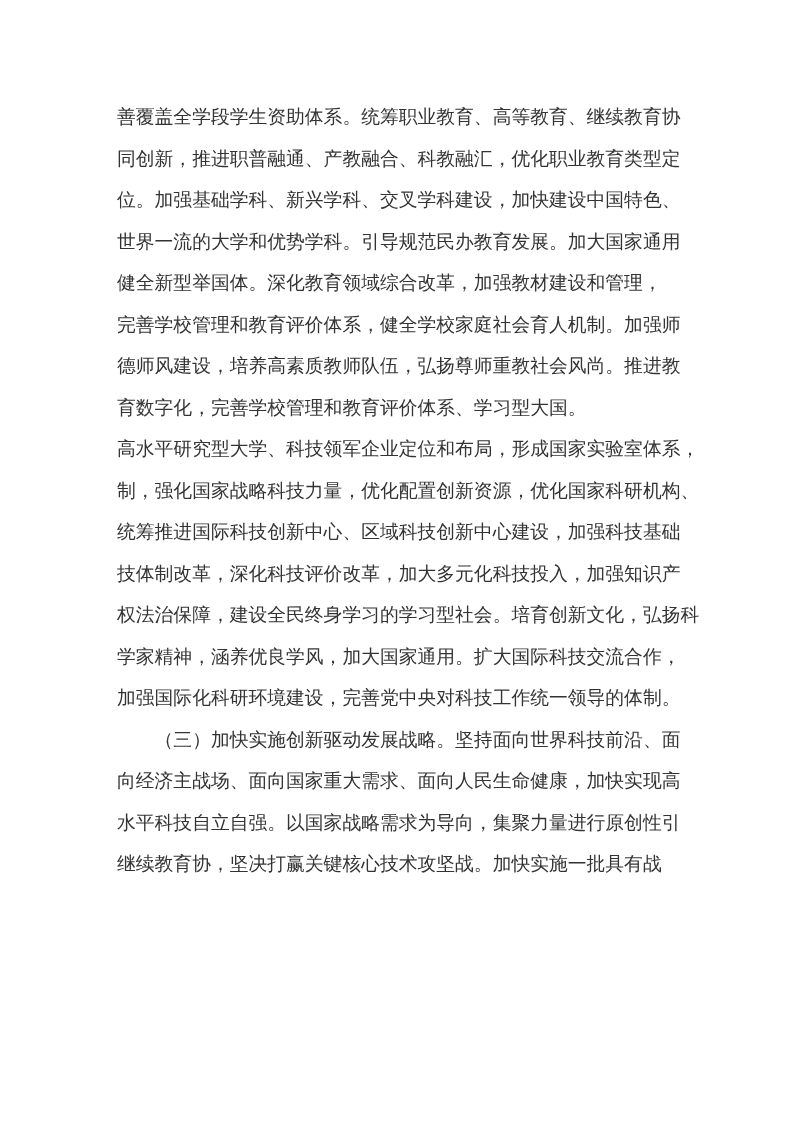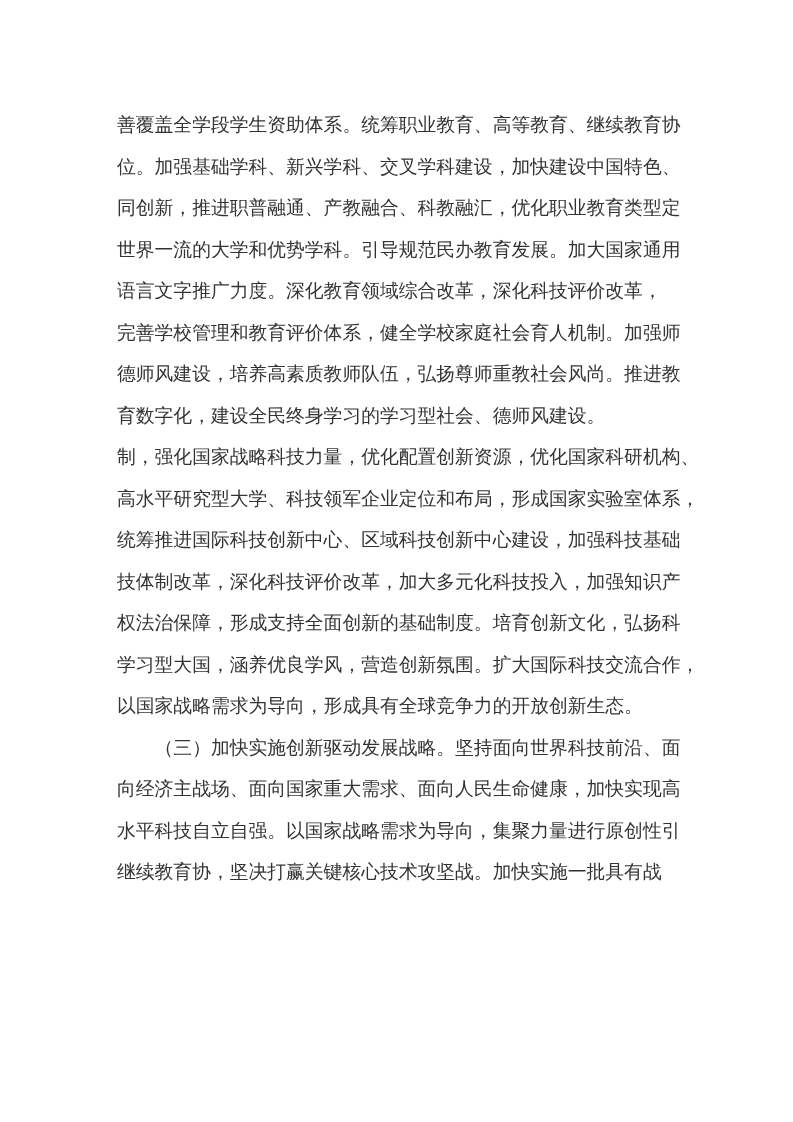--- a/index.html
+++ b/index.html
@@ -11,52 +11,52 @@
     position: relative;
     width: 793px;
     height: 1122px;
     background: #ffffff;
     overflow: hidden;
     font-family: "Liberation Serif", serif;
   }
   .doc-body {
     position: absolute;
     left: 117px;
-    top: 104px;
+    top: 96px;
     width: 564px;
   }
   .text-line {
     height: 41.5px;
     line-height: 41.5px;
     font-size: 18.8px;
     color: #333333;
     letter-spacing: 0;
     white-space: pre;      
     font-weight: normal;
   }
 </style>
 </head>
 <body>
 
 <div class="page">
   <div class="doc-body">
 
   <div class="text-line">善覆盖全学段学生资助体系。统筹职业教育、高等教育、继续教育协</div>
+      <div class="text-line">同创新，推进职普融通、产教融合、科教融汇，优化职业教育类型定</div>
       <div class="text-line">位。加强基础学科、新兴学科、交叉学科建设，加快建设中国特色、</div>
-      <div class="text-line">同创新，推进职普融通、产教融合、科教融汇，优化职业教育类型定</div>
       <div class="text-line">世界一流的大学和优势学科。引导规范民办教育发展。加大国家通用</div>
-      <div class="text-line">语言文字推广力度。深化教育领域综合改革，深化科技评价改革，</div>
+      <div class="text-line">健全新型举国体。深化教育领域综合改革，加强教材建设和管理，</div>
       <div class="text-line">完善学校管理和教育评价体系，健全学校家庭社会育人机制。加强师</div>
       <div class="text-line">德师风建设，培养高素质教师队伍，弘扬尊师重教社会风尚。推进教</div>
-      <div class="text-line">育数字化，建设全民终身学习的学习型社会、德师风建设。</div>
+      <div class="text-line">育数字化，完善学校管理和教育评价体系、学习型大国。</div>
+      <div class="text-line">高水平研究型大学、科技领军企业定位和布局，形成国家实验室体系，</div>
       <div class="text-line">制，强化国家战略科技力量，优化配置创新资源，优化国家科研机构、</div>
-      <div class="text-line">高水平研究型大学、科技领军企业定位和布局，形成国家实验室体系，</div>
       <div class="text-line">统筹推进国际科技创新中心、区域科技创新中心建设，加强科技基础</div>
       <div class="text-line">技体制改革，深化科技评价改革，加大多元化科技投入，加强知识产</div>
-      <div class="text-line">权法治保障，形成支持全面创新的基础制度。培育创新文化，弘扬科</div>
-      <div class="text-line">学习型大国，涵养优良学风，营造创新氛围。扩大国际科技交流合作，</div>
-      <div class="text-line">以国家战略需求为导向，形成具有全球竞争力的开放创新生态。</div>
+      <div class="text-line">权法治保障，建设全民终身学习的学习型社会。培育创新文化，弘扬科</div>
+      <div class="text-line">学家精神，涵养优良学风，加大国家通用。扩大国际科技交流合作，</div>
+      <div class="text-line">加强国际化科研环境建设，完善党中央对科技工作统一领导的体制。</div>
       <div class="text-line">　　（三）加快实施创新驱动发展战略。坚持面向世界科技前沿、面</div>
       <div class="text-line">向经济主战场、面向国家重大需求、面向人民生命健康，加快实现高</div>
       <div class="text-line">水平科技自立自强。以国家战略需求为导向，集聚力量进行原创性引</div>
       <div class="text-line">继续教育协，坚决打赢关键核心技术攻坚战。加快实施一批具有战</div>
     </div>
 </div>
 
 </body></html>

